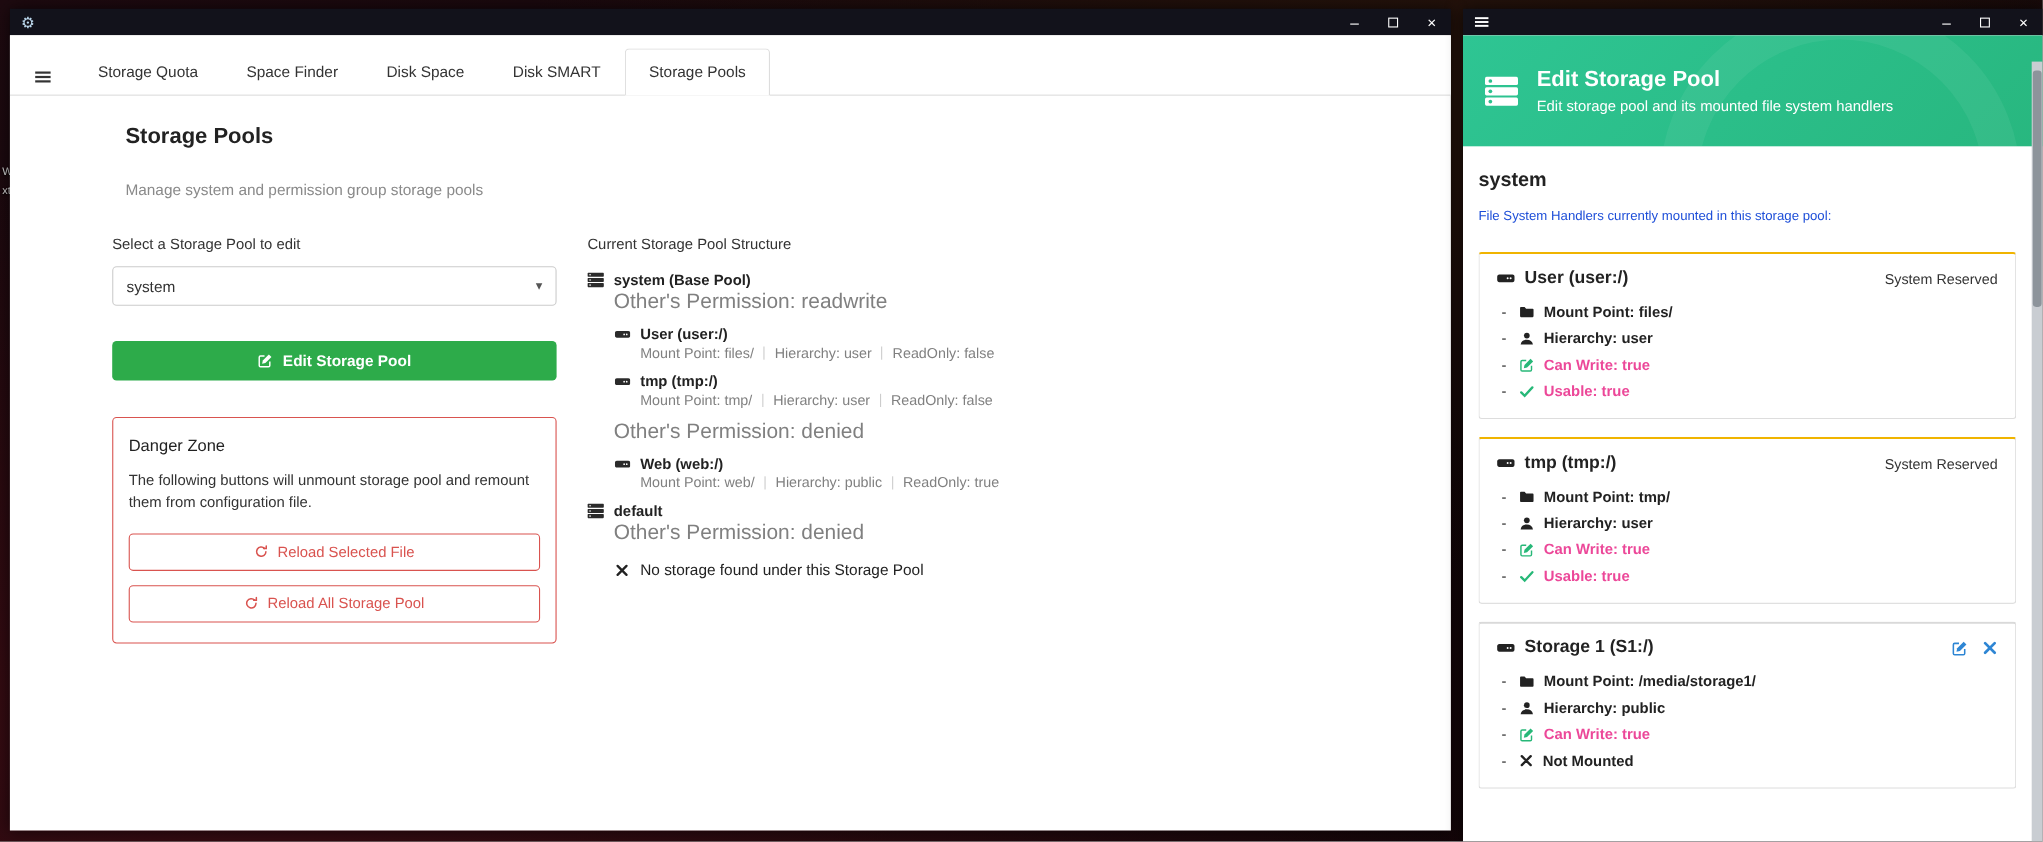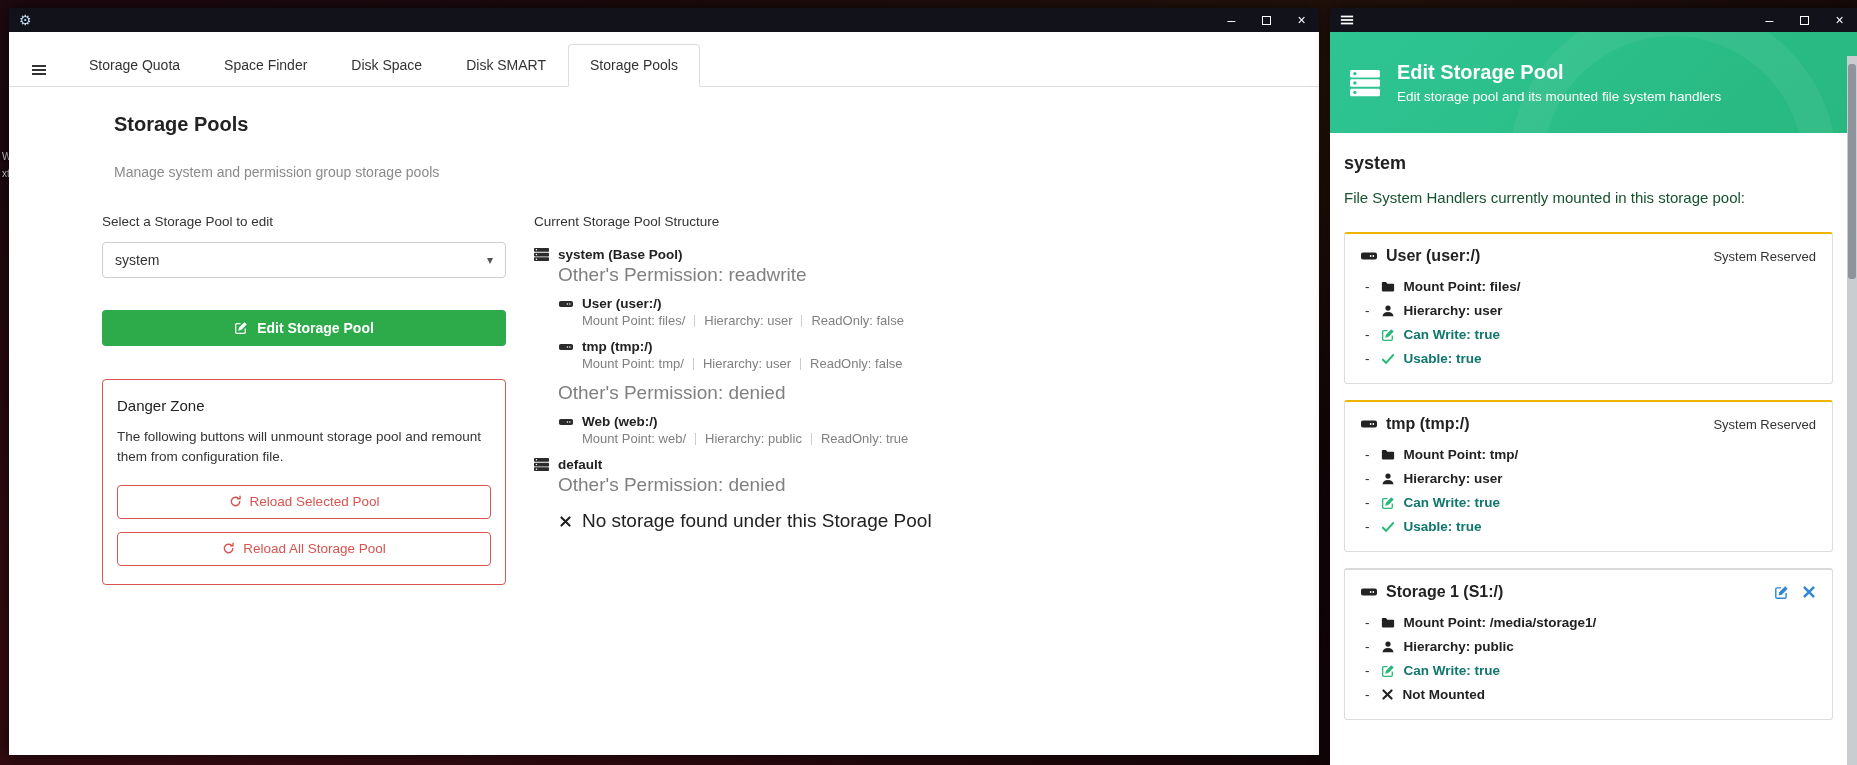--- a/index.html
+++ b/index.html
@@ -64,48 +64,48 @@
 
   
   .tree-title { font-size:13.5px; color:#333; margin-bottom:18px; }
   .pool { margin-bottom:10px; }
   .pool-head, .storage-head { display:flex; align-items:center; gap:9px; font-size:13.5px;
     font-weight:bold; color:#222; }
   .pool-perm { font-size:19px; color:#808080; margin:2px 16px 10px 24px; }
   .storage { margin:0 0 11px 25px; }
   .storage-detail { font-size:13px; color:#808080; margin:2px 0 0 23px; display:flex; align-items:center; gap:9px; }
   .sep { width:1px; height:12px; background:#ccc; flex:none; }
-  .empty-row { display:flex; align-items:center; gap:10px; margin:14px 0 0 25px; font-size:19px; color:#222; }
+  .empty-row { display:flex; align-items:center; gap:10px; margin:14px 0 0 25px; font-size:14px; color:#222; }
 
   .ic { display:inline-flex; flex:none; line-height:0; }
   .ic svg { display:block; }
 
   
   .banner { height:101px; flex:none; background:linear-gradient(135deg,#2ec593 0%,#28b77f 100%);
     color:#fff; display:flex; align-items:center; gap:17px; padding:0 20px; position:relative; overflow:hidden; }
   .banner::after { content:""; position:absolute; width:260px; height:260px; border-radius:50%;
     border:34px solid rgba(255,255,255,0.06); right:20px; top:-30px; }
   .banner-title { font-size:20px; font-weight:bold; margin-bottom:5px; position:relative; }
   .banner-sub { font-size:13.5px; position:relative; }
   .edit-body { padding:0 24px 0 14px; flex:1; overflow:hidden; }
   .pool-name { font-size:18px; font-weight:bold; color:#222; margin:20px 0 15px; }
-  .mounted-desc { font-size:15px; color:#14532d; margin-bottom:26px; }
+  .mounted-desc { font-size:12px; color:#1d4ed8; margin-bottom:26px; }
 
   .handler-card { border:1px solid #ddd; border-top:2px solid #f0b400; border-radius:3px;
     padding:13px 16px 17px; margin-bottom:16px; background:#fff; }
   .handler-card.editable { border-top-color:#d9d9d9; }
   .hc-head { display:flex; align-items:center; gap:9px; }
   .hc-title { font-size:16px; font-weight:bold; color:#222; }
   .hc-badge { margin-left:auto; font-size:13px; color:#333; }
   .hc-actions { margin-left:auto; display:flex; gap:13px; color:#2e86d4; }
   .hc-actions .ic { cursor:pointer; }
   .hc-list { margin:14px 0 0 4px; display:flex; flex-direction:column; gap:9px; }
   .hc-item { display:flex; align-items:center; gap:9px; font-size:13.5px; font-weight:bold; color:#222; }
   .hc-item::before { content:"-"; font-weight:normal; color:#222; margin-right:2px; }
-  .hc-item.green { color:#0f766e; }
+  .hc-item.green { color:#ec4899; }
   .hc-item.green::before { color:#222; }
 
   .scrollbar { position:absolute; top:24px; right:0; bottom:0; width:10px; background:#c9cdd2; }
   .scroll-thumb { position:absolute; top:8px; left:1px; width:8px; height:215px; background:#8d949b; border-radius:3px; cursor:pointer; }
 </style>
 </head>
 <body>
 
 <span class="frag" style="top:151px">W</span>
 <span class="frag" style="top:168px">xt</span>
@@ -165,21 +165,21 @@
           <div class="danger-card">
             <div class="danger-title">Danger Zone</div>
             <div class="danger-desc">The following buttons will unmount storage pool and remount them from configuration file.</div>
             <button class="btn-outline-red">
               <span class="ic">
                 <svg width="13" height="13" viewBox="0 0 16 16" fill="none" stroke="currentColor" stroke-width="1.7" stroke-linecap="round">
                     <path d="M13.2 8a5.2 5.2 0 1 1-1.5-3.7"></path>
                     <path d="M13.6 1.6v3h-3"></path>
                   </svg>
               </span>
-              <span>Reload Selected Pool</span>
+              <span>Reload Selected File</span>
             </button>
             <button class="btn-outline-red">
               <span class="ic">
                 <svg width="13" height="13" viewBox="0 0 16 16" fill="none" stroke="currentColor" stroke-width="1.7" stroke-linecap="round">
                     <path d="M13.2 8a5.2 5.2 0 1 1-1.5-3.7"></path>
                     <path d="M13.6 1.6v3h-3"></path>
                   </svg>
               </span>
               <span>Reload All Storage Pool</span>
             </button>

